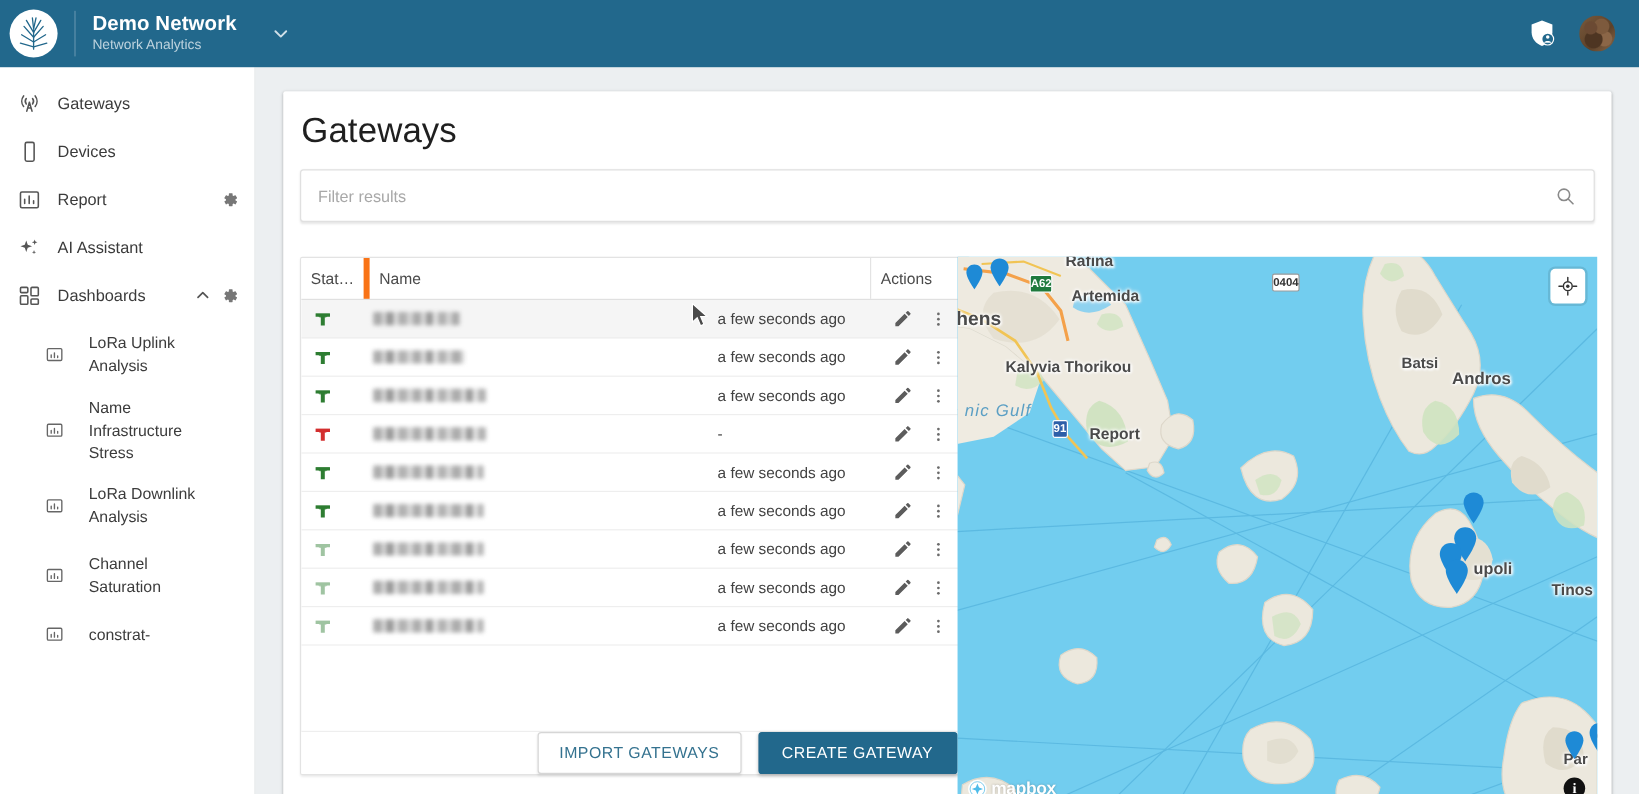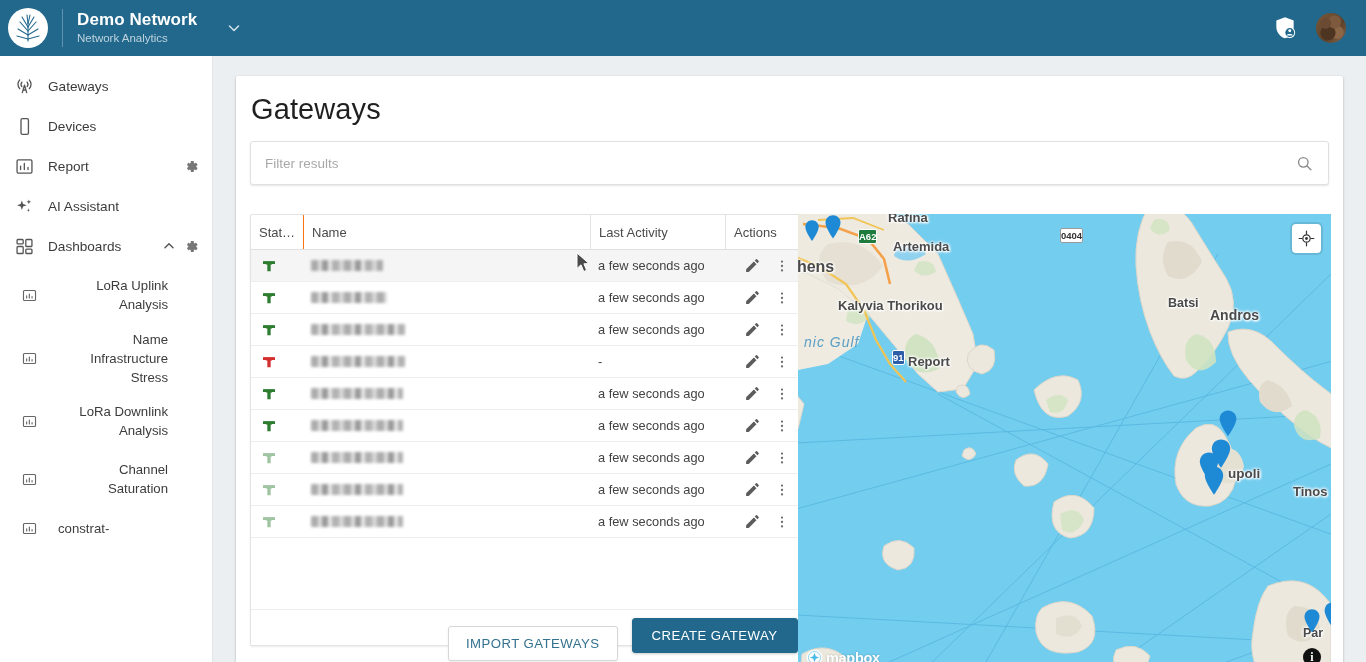--- a/index.html
+++ b/index.html
@@ -56,21 +56,21 @@
   }
   .nav-item {
     display: flex; align-items: center; min-height: 40px; padding: 0 12px 0 0;
     cursor: pointer; position: relative;
   }
   .nav-item .ico-box { width: 48px; flex: 0 0 48px; display: flex; align-items: center; justify-content: center; }
   .nav-label { font-size: 13.6px; color: #3b3b3b; line-height: 19px; }
   .nav-gear { margin-left: auto; display: flex; align-items: center; }
   .nav-caret { margin-left: auto; display: flex; align-items: center; padding-right: 6px; }
   .nav-caret + .nav-gear { margin-left: 0; }
-  .sub-item { padding-left: 0; text-align: right; }
+  .sub-item { padding-left: 16px; }
   .sub-item .ico-box { width: 58px; flex: 0 0 58px; justify-content: center; }
   .sub-item .nav-label { font-size: 13.2px; color: #3c3c3c; max-width: 110px; }
   .gw-top { margin-top: 10px; }
 
   
   .main {
     position: absolute; left: 213px; top: 56px; width: 1153px; height: 606px;
     background: #eceff1; overflow: hidden;
   }
   .card {
@@ -107,21 +107,21 @@
     position: absolute; left: 14px; top: 138px; width: 559px; height: 432px;
     background: #fff; border: 1px solid #e3e3e3; border-radius: 2px;
     box-shadow: 0 1px 2px rgba(0,0,0,.08); overflow: hidden;
   }
   .thead {
     display: flex; height: 35px; align-items: center;
     border-bottom: 1px solid #e0e0e0; background: #fff;
   }
   .th { font-size: 13px; color: #4a4a4a; padding: 0 8px; display: flex; align-items: center; height: 100%; }
   .th.status { width: 52px; flex: 0 0 52px; overflow: hidden; white-space: nowrap; }
-  .th.name { flex: 1; border-left: 1px solid #f97316; }
+  .th.name { flex: 1; border-left: 5px solid #f97316; }
   .th.activity { width: 135px; flex: 0 0 135px; border-left: 1px solid #e3e3e3; }
   .th.actions { width: 83px; flex: 0 0 83px; border-left: 1px solid #e3e3e3; }
 
   .tbody { height: 360px; overflow: hidden; position: relative; }
   .trow {
     display: flex; height: 32px; align-items: center;
     border-bottom: 1px solid #eeeeee; font-size: 12.8px; color: #3c3c3c;
   }
   .trow.selected { background: #f5f5f5; }
   .td { padding: 0 8px; display: flex; align-items: center; height: 100%; }
@@ -155,21 +155,20 @@
     position: absolute; left: 212px; top: 534px; display: flex; gap: 14px; align-items: center;
   }
   .btn {
     height: 35px; border-radius: 3px; font-size: 13.2px; letter-spacing: .45px;
     display: flex; align-items: center; justify-content: center; cursor: pointer;
     font-family: "Liberation Sans", sans-serif;
   }
   .btn-outline {
     background: #fff; border: 1px solid #d6d6d6; color: #34728f; padding: 0 17px;
     box-shadow: 0 1px 2px rgba(0,0,0,.08);
-    margin-top: 16px;
   }
   .btn-primary {
     background: #22688c; border: 1px solid #22688c; color: #ffffff; padding: 0 19px;
     box-shadow: 0 1px 3px rgba(0,0,0,.22);
   }
 
   
   .map {
     position: absolute; left: 562px; top: 138px; width: 533px; height: 462px;
     overflow: hidden; background: #6ecaf0;
@@ -406,21 +405,20 @@
               <circle cx="10.5" cy="10.5" r="6"></circle>
                 <path d="M15.2 15.2 L20 20" stroke-linecap="round"></path>
             </svg>
           </button>
         </div>
 
         <div class="table-panel">
           <div class="thead">
             <div class="th status">Stat…</div>
             <div class="th name">Name</div>
-            <div class="th activity">Last Activity</div>
             <div class="th actions">Actions</div>
           </div>
           <div class="tbody" id="tbody">
               <div class="trow selected">
                 <div class="td status">
                   <svg width="16" height="16" viewBox="0 0 24 24" style="opacity:1">
                     <path d="M3 5 h18 v4 h-6.5 v11 h-5 V9 H3 Z" fill="#2e7d32"></path>
                     <path d="M3 5 h18 l-5 5 h-8 Z" fill="#2e7d32" opacity=".75"></path>
                   </svg>
                 </div>
@@ -745,21 +743,21 @@
           <div class="map-label" style="left:110px;top:140px;font-size:13px">Report</div>
           <div class="map-label" style="left:370px;top:82px;font-size:12.5px">Batsi</div>
           <div class="map-label" style="left:412px;top:93px;font-size:14px">Andros</div>
           <div class="map-label" style="left:495px;top:270px;font-size:13px">Tinos</div>
           <div class="map-label" style="left:430px;top:252px;font-size:13.5px">upoli</div>
           <div class="map-label" style="left:505px;top:412px;font-size:12.5px">Par</div>
           <div class="map-label" style="left:530px;top:394px;font-size:12px">N</div>
 
           <div class="shield-road road-green" style="left:60px;top:15px">A62</div>
           <div class="shield-road road-white" style="left:262px;top:14px">0404</div>
-          <div class="shield-road road-blue" style="left:94px;top:136px">91</div>
+          <div class="shield-road road-blue" style="left:79px;top:136px">91</div>
 
           <div id="markers">
               <div class="pin" style="left: 6px; top: 6px; width: 16px; height: 21.6px;"><svg viewBox="0 0 24 34" width="100%" height="100%">
                   <path d="M12 0.5C6 0.5 1.5 5 1.5 11c0 7.5 10.5 22 10.5 22S22.5 18.5 22.5 11C22.5 5 18 .5 12 .5z" fill="#1e8ad6"></path>
                 </svg></div>
               <div class="pin" style="left: 26px; top: 1px; width: 18px; height: 24.3px;"><svg viewBox="0 0 24 34" width="100%" height="100%">
                   <path d="M12 0.5C6 0.5 1.5 5 1.5 11c0 7.5 10.5 22 10.5 22S22.5 18.5 22.5 11C22.5 5 18 .5 12 .5z" fill="#1e8ad6"></path>
                 </svg></div>
               <div class="pin" style="left: 420px; top: 196px; width: 20px; height: 27px;"><svg viewBox="0 0 24 34" width="100%" height="100%">
                   <path d="M12 0.5C6 0.5 1.5 5 1.5 11c0 7.5 10.5 22 10.5 22S22.5 18.5 22.5 11C22.5 5 18 .5 12 .5z" fill="#1e8ad6"></path>

